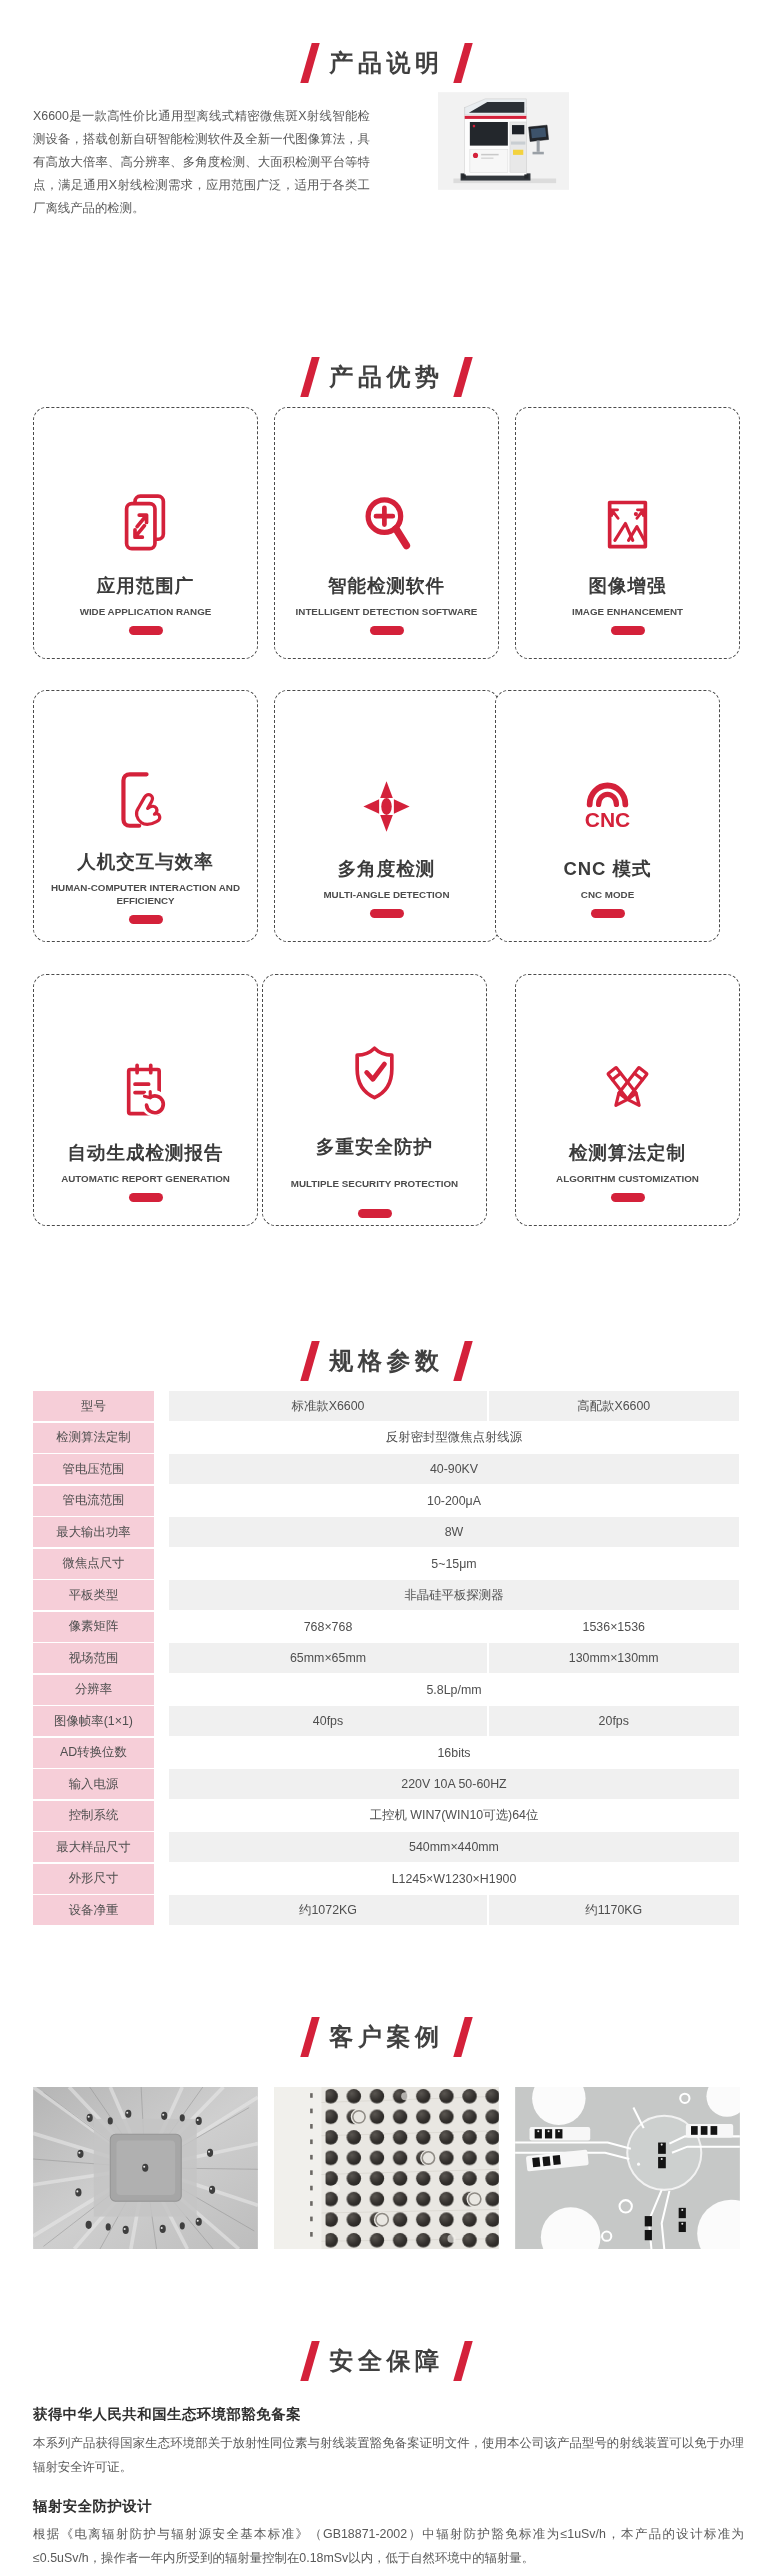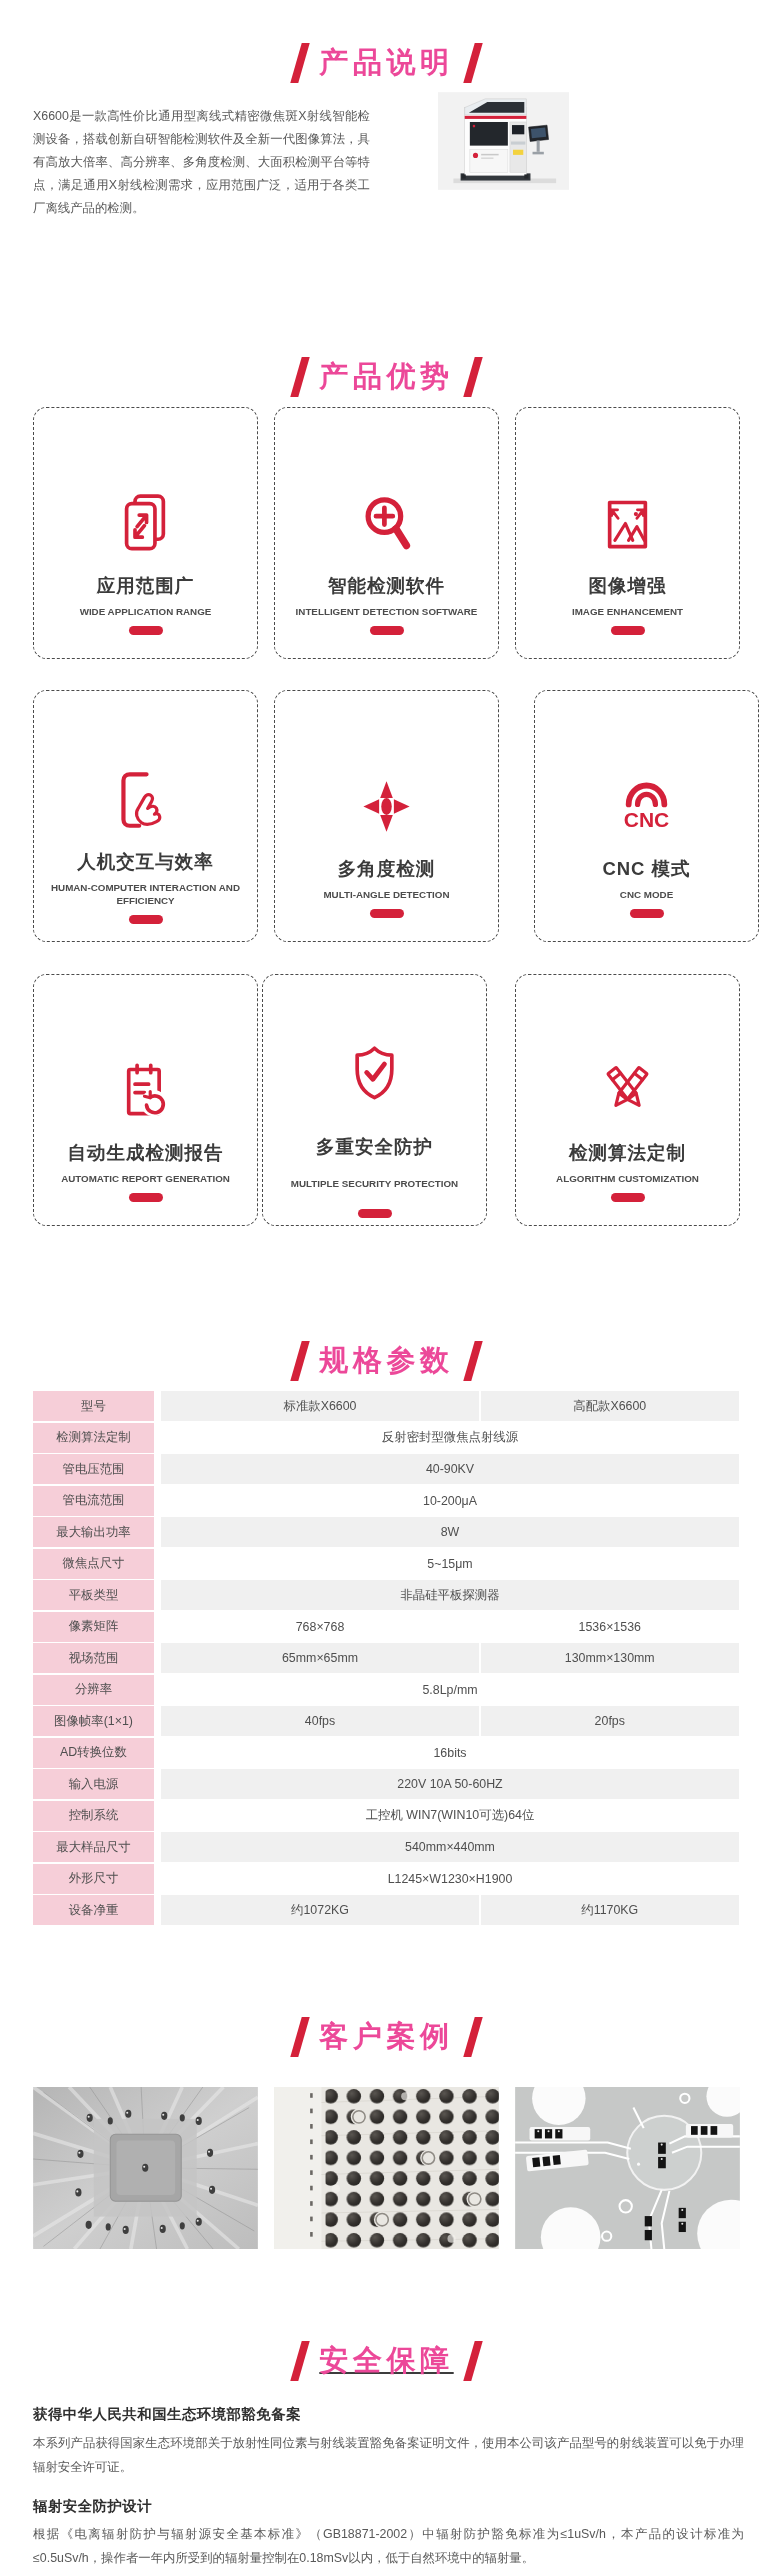--- a/index.html
+++ b/index.html
@@ -3,38 +3,38 @@
 <meta charset="utf-8">
 <style>
   :root{ --red:#d4213a; }
   html,body{margin:0;padding:0;background:#fff;}
   body{font-family:"Liberation Sans","DejaVu Sans",sans-serif;color:#3c3c3c;}
   .page{position:relative;width:773px;height:3096px;background:#fff;overflow:hidden;margin:0 auto;}
 
   
   .sec-title{position:absolute;left:0;width:773px;height:44px;display:flex;align-items:center;justify-content:center;}
   .sec-title .bar{width:7.7px;height:40px;background:var(--red);transform:skewX(-16deg);}
-  .sec-title .txt{font-size:29px;font-weight:bold;color:#ec4899;letter-spacing:4.6px;margin:0 15.5px;white-space:nowrap;}
+  .sec-title .txt{font-size:24px;font-weight:bold;color:#404040;letter-spacing:4.6px;margin:0 15.5px;white-space:nowrap;}
 
   
   .intro-para{position:absolute;left:33px;top:105px;width:337px;font-size:12.4px;line-height:23px;color:#585858;text-align:justify;}
   .product-photo{position:absolute;left:438px;top:92px;width:131px;height:98px;}
 
   
   .card{position:absolute;width:225px;height:252px;border:1px dashed #4a4a4a;border-radius:13.4px;box-sizing:border-box;
         display:flex;flex-direction:column;align-items:center;background:#fff;justify-content:center;}
   .card .icon{margin-top:56px;height:72px;display:flex;align-items:center;justify-content:center;}
   .card .ctitle{margin-top:13.4px;font-size:18.5px;font-weight:bold;color:#3b3b3b;letter-spacing:1px;white-space:nowrap;}
   .card .csub{margin-top:7.2px;font-size:9.8px;font-weight:bold;color:#4c4c4c;text-align:center;line-height:13px;padding:0 13.4px;}
   .card .pill{margin-top:8.2px;width:34px;height:8.8px;border-radius:4.6px;background:var(--red);}
 
   
   .spec-table{position:absolute;left:33px;top:1391px;width:706px;}
   .trow{display:flex;margin-bottom:1.5px;}
-  .tlabel{width:121px;height:30px;background:#f6ced8;color:#4f4f4f;font-size:12.4px;display:flex;align-items:center;justify-content:center;margin-right:7px;flex:none;}
+  .tlabel{width:121px;height:30px;background:#f6ced8;color:#4f4f4f;font-size:12.4px;display:flex;align-items:center;justify-content:center;margin-right:15px;flex:none;}
   .tval{height:30px;color:#4f4f4f;font-size:12.4px;display:flex;align-items:center;justify-content:center;}
   .trow.even .tval{background:#f0f0f0;}
   .trow.odd .tval{background:#ffffff;}
   .tval.full{flex:1;}
   .tval.c2{width:318px;margin-right:1.5px;flex:none;}
   .tval.c3{flex:1;}
 
   
   .case-img{position:absolute;top:2087px;width:225px;height:162px;}
 
@@ -152,21 +152,21 @@
         <path d="M16,60 L46,46 V74 Z"></path>
         <path d="M104,60 L74,46 V74 Z"></path>
         <ellipse cx="60" cy="60" rx="10" ry="16"></ellipse>
       </svg>
     </div>
     <div class="ctitle">多角度检测</div>
     <div class="csub">MULTI-ANGLE DETECTION</div>
     <div class="pill"></div>
   </div>
 
-  <div class="card" style="left:534px;top:690px;">
+  <div class="card" style="left:495px;top:690px;">
     <div class="icon">
       <svg width="67" height="63" viewBox="0 0 120 120">
         <path d="M26,56 a34,36 0 0 1 68,0" fill="none" stroke="#d4213a" stroke-width="11" stroke-linecap="round"></path>
         <path d="M43,56 a17,19 0 0 1 34,0" fill="none" stroke="#d4213a" stroke-width="10" stroke-linecap="round"></path>
         <text x="60" y="100" text-anchor="middle" font-size="40" font-weight="bold" fill="#d4213a" font-family="Liberation Sans, DejaVu Sans, sans-serif">CNC</text>
       </svg>
     </div>
     <div class="ctitle">CNC 模式</div>
     <div class="csub">CNC MODE</div>
     <div class="pill"></div>
@@ -488,21 +488,21 @@
         <circle cx="65" cy="86" r="2"></circle>
         <circle cx="85" cy="86" r="2"></circle>
       <circle cx="285" cy="112" r="2"></circle>
         <circle cx="285" cy="140" r="2"></circle>
         <circle cx="325" cy="239" r="2"></circle>
         <circle cx="325" cy="266" r="2"></circle>
       <circle cx="240" cy="150" r="3"></circle>
     </g>
   </svg>
 
-  <div class="sec-title" style="top:2339px;text-decoration:underline;">
+  <div class="sec-title" style="top:2339px;">
     <div class="bar"></div>
     <div class="txt">安全保障</div>
     <div class="bar"></div>
   </div>
 
   <div class="sh" style="top:2405px;">获得中华人民共和国生态环境部豁免备案</div>
   <div class="sp" style="top:2431px;">本系列产品获得国家生态环境部关于放射性同位素与射线装置豁免备案证明文件，使用本公司该产品型号的射线装置可以免于办理辐射安全许可证。</div>
 
   <div class="sh" style="top:2497px;">辐射安全防护设计</div>
   <div class="sp" style="top:2522px;">根据《电离辐射防护与辐射源安全基本标准》（GB18871-2002）中辐射防护豁免标准为≤1uSv/h，本产品的设计标准为≤0.5uSv/h，操作者一年内所受到的辐射量控制在0.18mSv以内，低于自然环境中的辐射量。</div>

